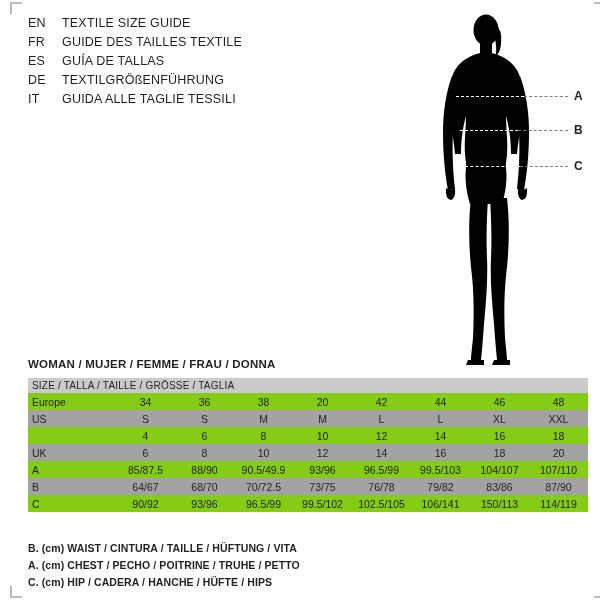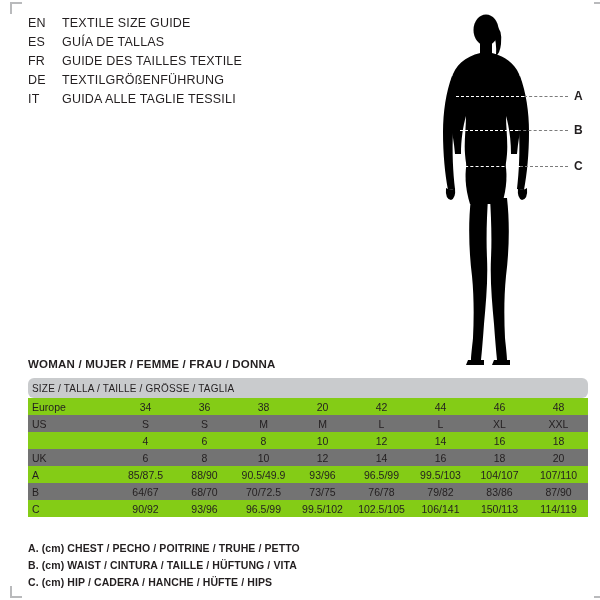--- a/index.html
+++ b/index.html
@@ -106,25 +106,24 @@
     text-align: left;
     padding-left: 4px;
   }
   tr.headrow td {
     background: #c9cbcd;
     font-size: 10px;
     font-weight: normal;
     letter-spacing: 0.2px;
     text-align: left;
     padding-left: 4px;
-    height: 20px;
-    border-radius: 6px;
+    height: 15px;
   }
   tr.zebra-dark td { background: #84cc16; }
-  tr.zebra-light td { background: #737373; }
+  tr.zebra-light td { background: #a3a3a3; }
 
   
   .legend {
     position: absolute;
     left: 20px;
     top: 540px;
     width: 560px;
   }
   .legend-row {
     font-size: 10.5px;
@@ -158,26 +157,26 @@
   <div class="corner tr"></div>
   <div class="corner bl"></div>
   <div class="corner br"></div>
 
   <div class="lang-block">
     <div class="lang-row">
       <span class="lang-code">EN</span>
       <span class="lang-title">TEXTILE SIZE GUIDE</span>
     </div>
     <div class="lang-row">
+      <span class="lang-code">FR</span>
+      <span class="lang-title">GUIDE DES TAILLES TEXTILE</span>
+    </div>
+    <div class="lang-row">
       <span class="lang-code">ES</span>
       <span class="lang-title">GUÍA DE TALLAS</span>
-    </div>
-    <div class="lang-row">
-      <span class="lang-code">FR</span>
-      <span class="lang-title">GUIDE DES TAILLES TEXTILE</span>
     </div>
     <div class="lang-row">
       <span class="lang-code">DE</span>
       <span class="lang-title">TEXTILGRÖßENFÜHRUNG</span>
     </div>
     <div class="lang-row">
       <span class="lang-code">IT</span>
       <span class="lang-title">GUIDA ALLE TAGLIE TESSILI</span>
     </div>
   </div>
@@ -355,18 +354,18 @@
           <td>102.5/105</td>
           <td>106/141</td>
           <td>150/113</td>
           <td>114/119</td>
         </tr>
       </tbody>
     </table>
   </div>
 
   <div class="legend">
+    <div class="legend-row">B. (cm) WAIST / CINTURA / TAILLE / HÜFTUNG / VITA</div>
     <div class="legend-row">A. (cm) CHEST / PECHO / POITRINE / TRUHE / PETTO</div>
-    <div class="legend-row">B. (cm) WAIST / CINTURA / TAILLE / HÜFTUNG / VITA</div>
     <div class="legend-row">C. (cm) HIP / CADERA / HANCHE / HÜFTE / HIPS</div>
   </div>
 
 </div>
 
 </body></html>

